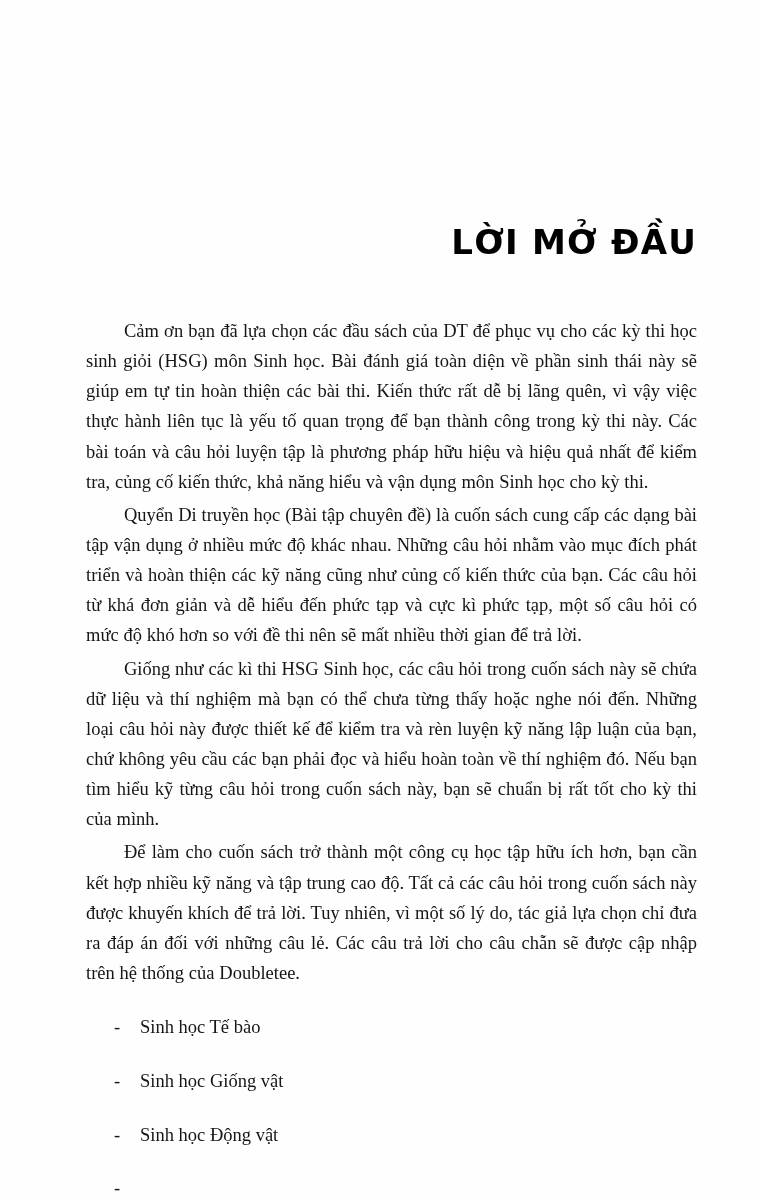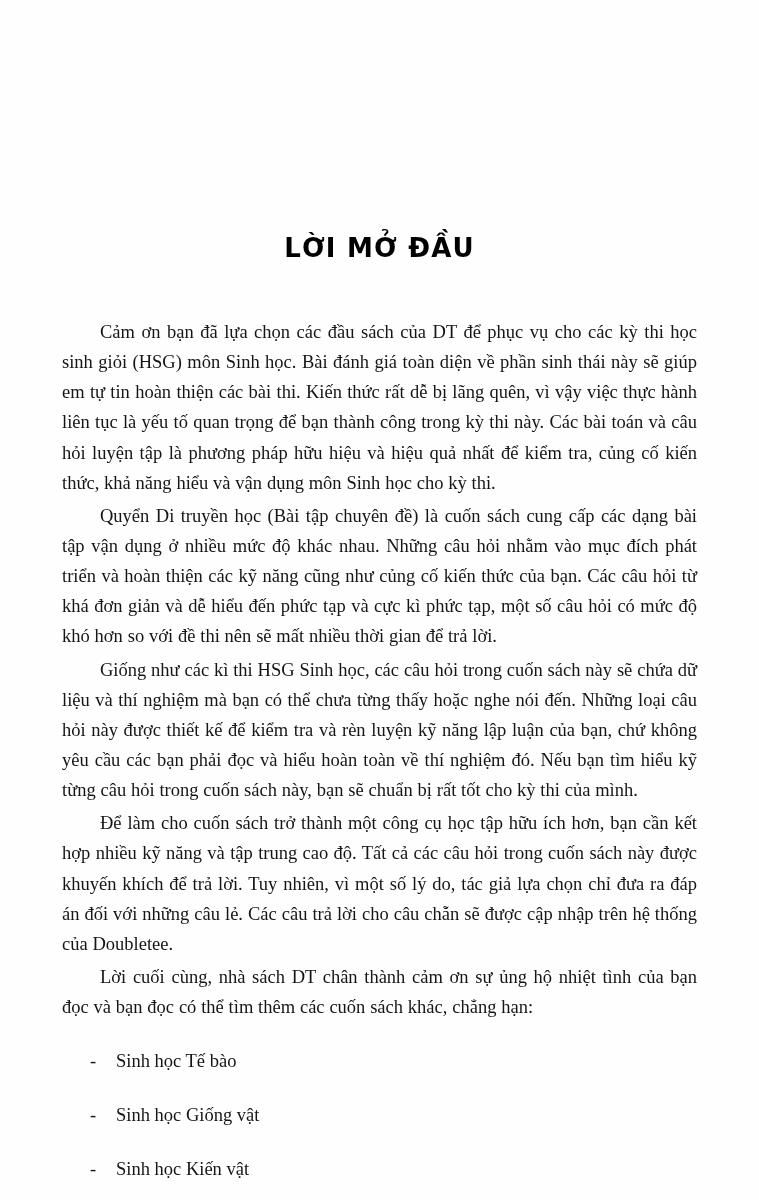--- a/index.html
+++ b/index.html
@@ -17,31 +17,32 @@
   .page {
     position: relative;
     width: 759px;
     height: 1200px;
     box-sizing: border-box;
     padding: 0 62px;
     background: #fefefe;
     overflow: hidden;
   }
   .page-title {
-    text-align: center;
+    text-align: right;
     font-family: "DejaVu Sans", sans-serif;
     font-weight: bold;
-    font-size: 26px;
+    font-size: 34px;
     letter-spacing: 1.2px;
-    margin: 11px;
+    margin: 0;
     padding-top: 222px;
     color: #000;
   }
   .body-copy {
     margin-top: 54px;
+    margin-left: 24px;
   }
   .para {
     font-size: 18.5px;
     line-height: 1.63;
     text-align: justify;
     text-indent: 38px;
     margin: 0 0 3px 0;
     color: #151515;
     word-spacing: 0.2px;
   }
@@ -69,34 +70,33 @@
 
 <div class="page">
 
   <h1 class="page-title">LỜI MỞ ĐẦU</h1>
 
   <div class="body-copy">
     <p class="para">Cảm ơn bạn đã lựa chọn các đầu sách của DT để phục vụ cho các kỳ thi học sinh giỏi (HSG) môn Sinh học. Bài đánh giá toàn diện về phần sinh thái này sẽ giúp em tự tin hoàn thiện các bài thi. Kiến thức rất dễ bị lãng quên, vì vậy việc thực hành liên tục là yếu tố quan trọng để bạn thành công trong kỳ thi này. Các bài toán và câu hỏi luyện tập là phương pháp hữu hiệu và hiệu quả nhất để kiểm tra, củng cố kiến thức, khả năng hiểu và vận dụng môn Sinh học cho kỳ thi.</p>
     <p class="para">Quyển Di truyền học (Bài tập chuyên đề) là cuốn sách cung cấp các dạng bài tập vận dụng ở nhiều mức độ khác nhau. Những câu hỏi nhằm vào mục đích phát triển và hoàn thiện các kỹ năng cũng như củng cố kiến thức của bạn. Các câu hỏi từ khá đơn giản và dễ hiểu đến phức tạp và cực kì phức tạp, một số câu hỏi có mức độ khó hơn so với đề thi nên sẽ mất nhiều thời gian để trả lời.</p>
     <p class="para">Giống như các kì thi HSG Sinh học, các câu hỏi trong cuốn sách này sẽ chứa dữ liệu và thí nghiệm mà bạn có thể chưa từng thấy hoặc nghe nói đến. Những loại câu hỏi này được thiết kế để kiểm tra và rèn luyện kỹ năng lập luận của bạn, chứ không yêu cầu các bạn phải đọc và hiểu hoàn toàn về thí nghiệm đó. Nếu bạn tìm hiểu kỹ từng câu hỏi trong cuốn sách này, bạn sẽ chuẩn bị rất tốt cho kỳ thi của mình.</p>
     <p class="para">Để làm cho cuốn sách trở thành một công cụ học tập hữu ích hơn, bạn cần kết hợp nhiều kỹ năng và tập trung cao độ. Tất cả các câu hỏi trong cuốn sách này được khuyến khích để trả lời. Tuy nhiên, vì một số lý do, tác giả lựa chọn chỉ đưa ra đáp án đối với những câu lẻ. Các câu trả lời cho câu chẵn sẽ được cập nhập trên hệ thống của Doubletee.</p>
-    <p class="para">Lời cuối cùng, nhà sách DT chân thành cảm ơn sự ủng hộ nhiệt tình của bạn đọc và bạn đọc có thể tìm thêm các cuốn sách khác, chẳng hạn:</p>
 
     <ul class="list">
       <li class="list-item">
         <span class="dash">-</span>
         <span>Sinh học Tế bào</span>
       </li>
       <li class="list-item">
         <span class="dash">-</span>
         <span>Sinh học Giống vật</span>
       </li>
       <li class="list-item">
         <span class="dash">-</span>
-        <span>Sinh học Kiến vật</span>
+        <span>Sinh học Động vật</span>
       </li>
       <li class="list-item">
         <span class="dash">-</span>
 
       </li>
     </ul>
   </div>
 
 </div>
 

